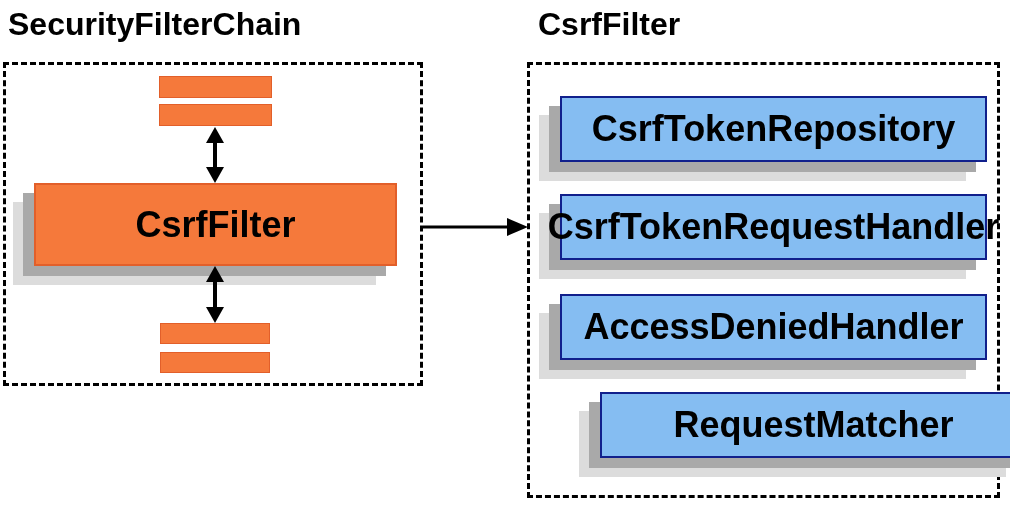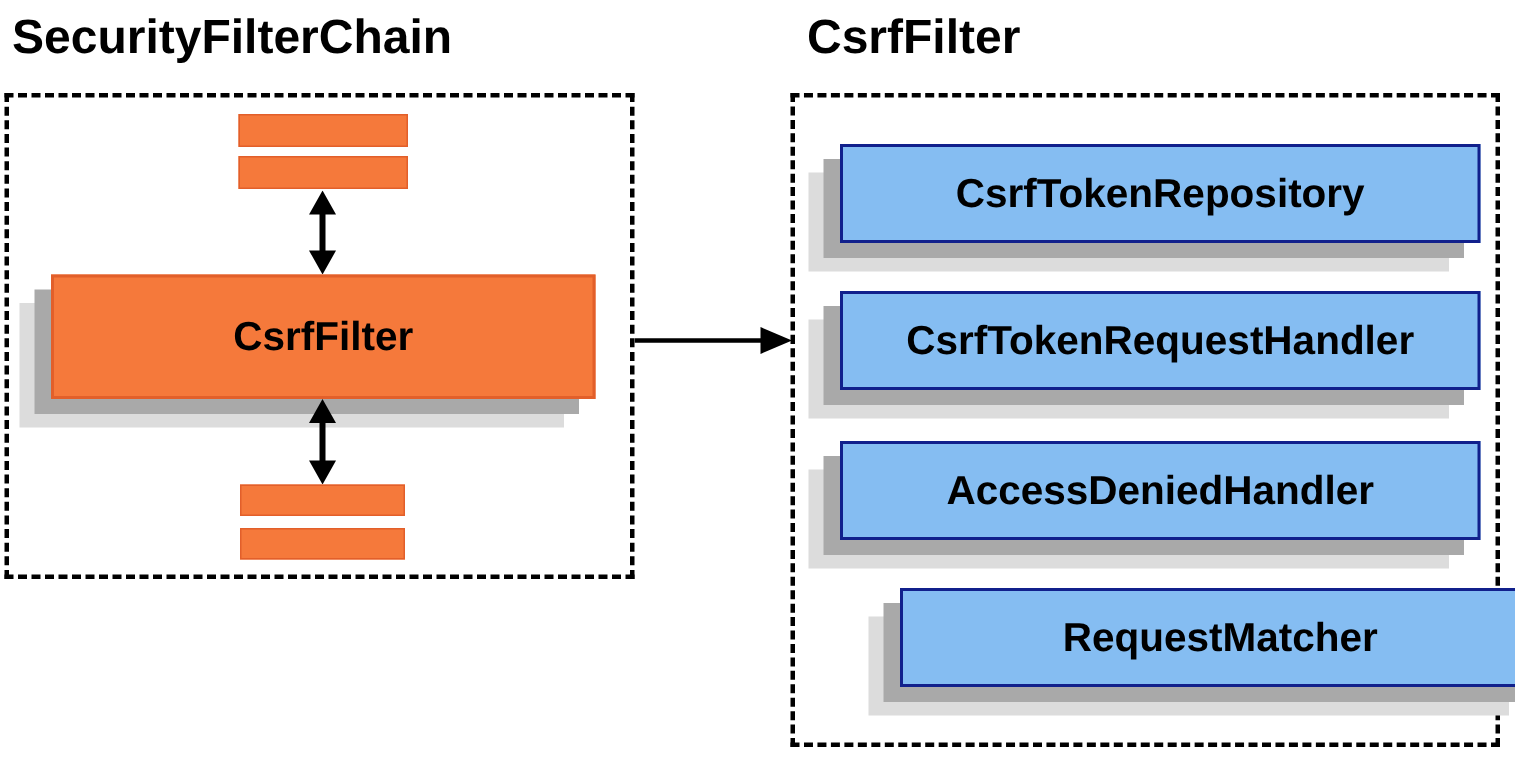--- a/index.html
+++ b/index.html
@@ -43,21 +43,21 @@
   .blue-box{
     position:absolute;
     left:560px;width:427px;height:66px;
     background:#85bdf2;
     border:2px solid #11208c;
     box-sizing:border-box;
     box-shadow:-11px 10px 0 #a9a9a9, -21px 19px 0 #dcdcdc;
     display:flex;align-items:center;justify-content:center;
   }
   .box-label{
-    font-size:27px;
+    font-size:36px;
     font-weight:bold;
     color:#000000;
     white-space:nowrap;
   }
   .arrow-svg{position:absolute;display:block;}
 </style>
 </head>
 <body>
 
 <div class="canvas">

